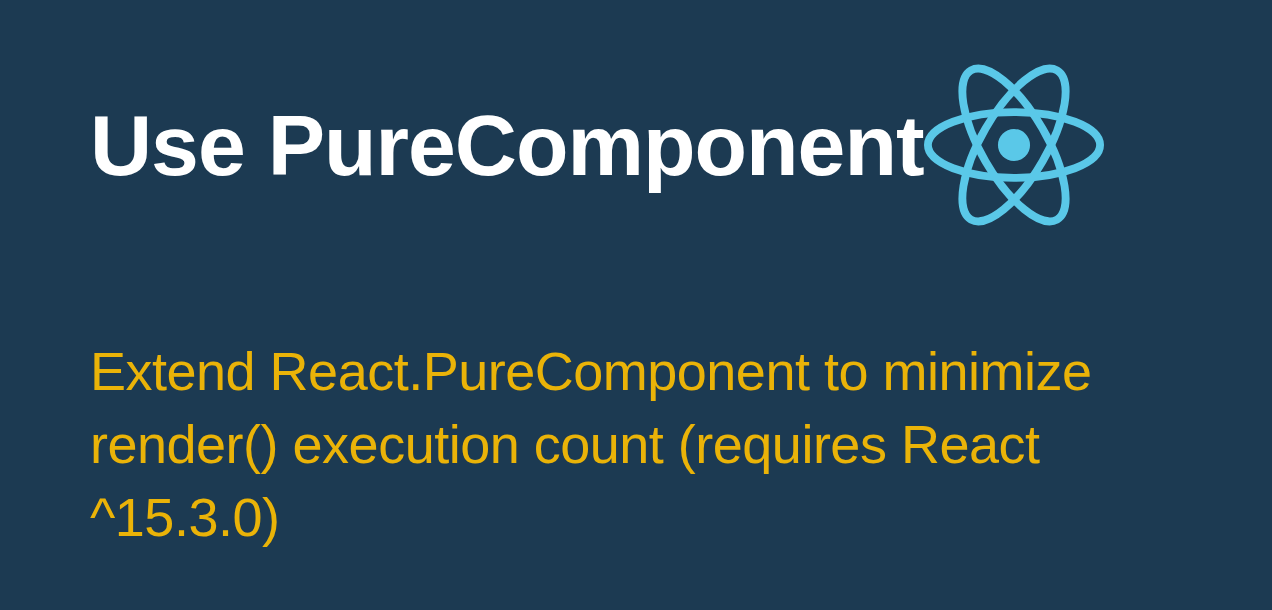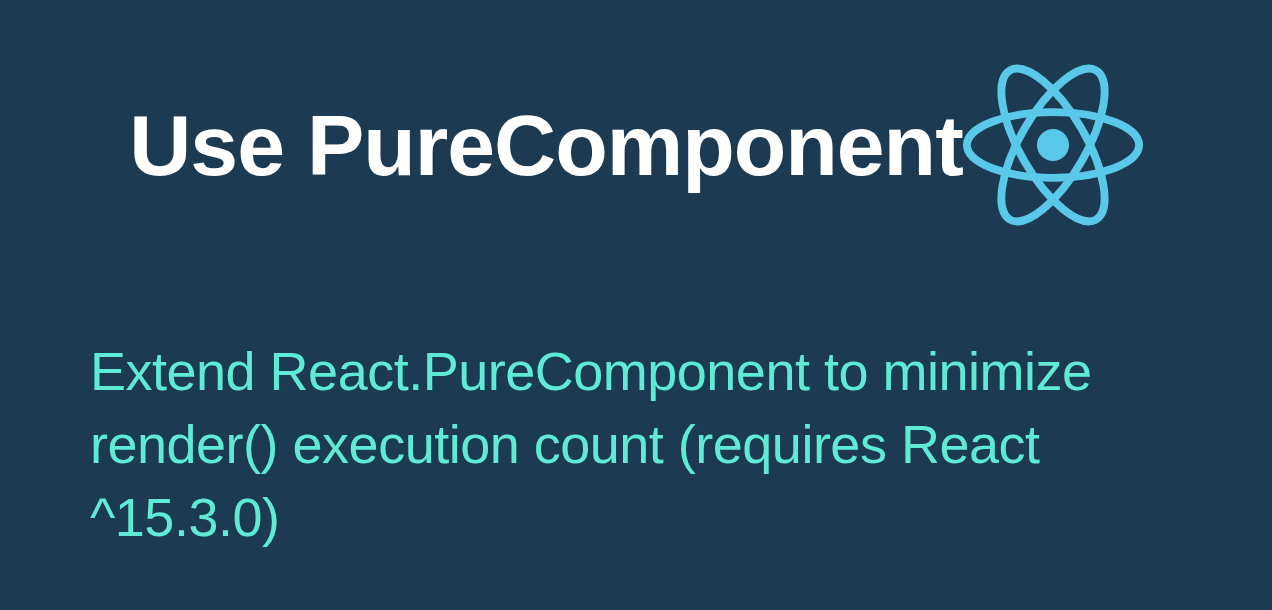--- a/index.html
+++ b/index.html
@@ -12,42 +12,42 @@
       height: 610px;
       background-color: #1c3a52;
       font-family: -apple-system, BlinkMacSystemFont, "Segoe UI", Helvetica, Arial, sans-serif;
       padding: 55px 90px;
       position: relative;
       overflow: hidden;
     }
     .header {
       display: flex;
       align-items: center;
-      justify-content: center;
+      justify-content: flex-start;
       margin-bottom: 100px;
     }
     .title {
       color: #ffffff;
       font-size: 86px;
       font-weight: 600;
       letter-spacing: -1px;
     }
     .logo-container {
       width: 180px;
       height: 180px;
       display: flex;
       align-items: center;
       justify-content: center;
     }
     .logo-container svg {
       width: 180px;
       height: 180px;
     }
     .description {
-      color: #5eead4;
+      color: #eab308;
       font-size: 54px;
       font-weight: 400;
       line-height: 1.35;
       letter-spacing: -0.5px;
     }
   </style>
 </head>
 <body>
 
 <div class="header">

